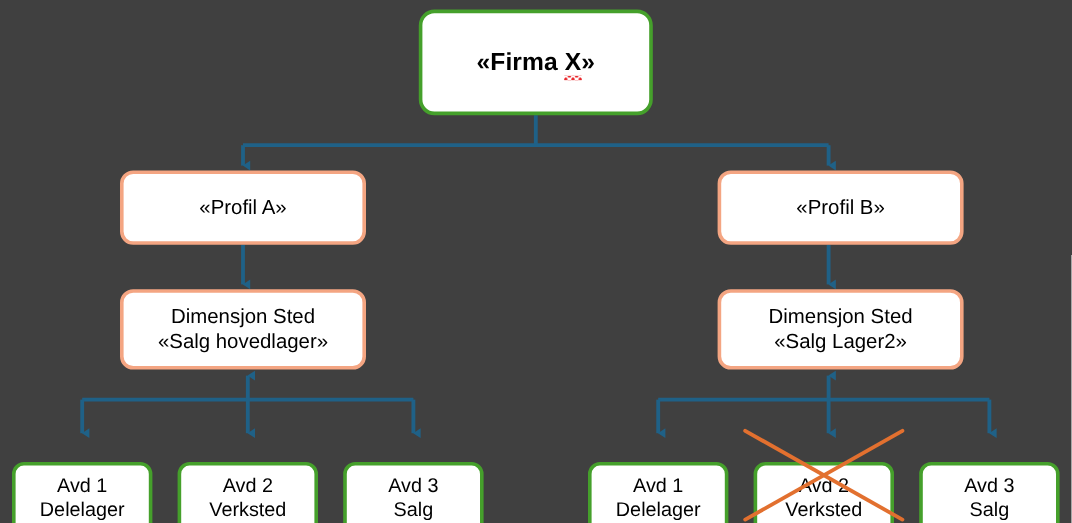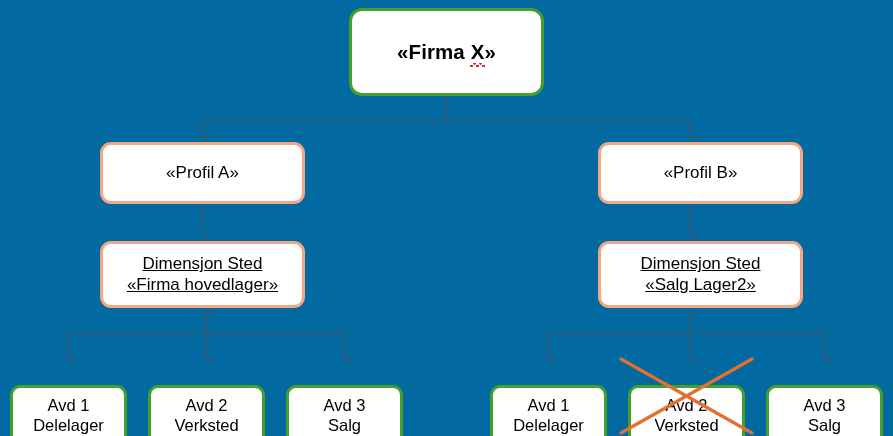--- a/index.html
+++ b/index.html
@@ -9,21 +9,21 @@
   }
   body {
     font-family: "Liberation Sans", sans-serif;
     -webkit-font-smoothing: antialiased;
   }
 
   #diagram {
     position: relative;
     width: 893px;
     height: 436px;
-    background: #0369a1;
+    background: #404040;
     overflow: hidden;
   }
 
   
   #connectors {
     position: absolute;
     left: 0;
     top: 0;
     width: 893px;
     height: 436px;
@@ -89,21 +89,20 @@
     top: 142px;
     font-size: 17px;
   }
   #node-profil-a { left: 100px; }
   #node-profil-b { left: 598px; }
 
   #node-dim-a, #node-dim-b {
     width: 205px; height: 67px;
     top: 241px;
     font-size: 17px;
-    text-decoration: underline;
   }
   #node-dim-a { left: 100px; }
   #node-dim-b { left: 598px; }
 
   .leaf {
     width: 117px; height: 62px;
     top: 365px;
     font-size: 16.5px;
     border-radius: 10px;
     margin-top: 20px;
@@ -184,21 +183,21 @@
   <div id="node-profil-b" class="node salmon">
     <span class="line">«Profil B»</span>
   </div>
 
   <div id="node-profil-a" class="node salmon">
     <span class="line">«Profil A»</span>
   </div>
 
   <div id="node-dim-a" class="node salmon">
     <span class="line">Dimensjon Sted</span>
-    <span class="line">«Firma hovedlager»</span>
+    <span class="line">«Salg hovedlager»</span>
   </div>
 
   <div id="node-dim-b" class="node salmon">
     <span class="line">Dimensjon Sted</span>
     <span class="line">«Salg Lager2»</span>
   </div>
 
   <div id="leaf-l1" class="node leaf green">
     <span class="line">Avd 1</span>
     <span class="line">Delelager</span>

